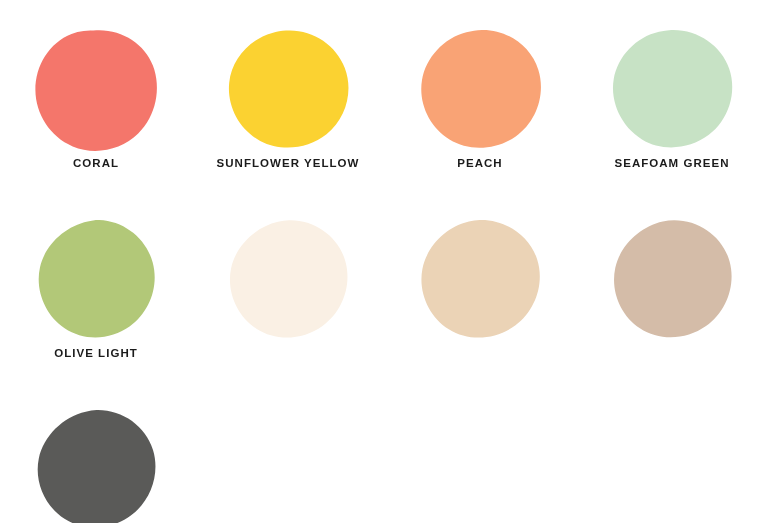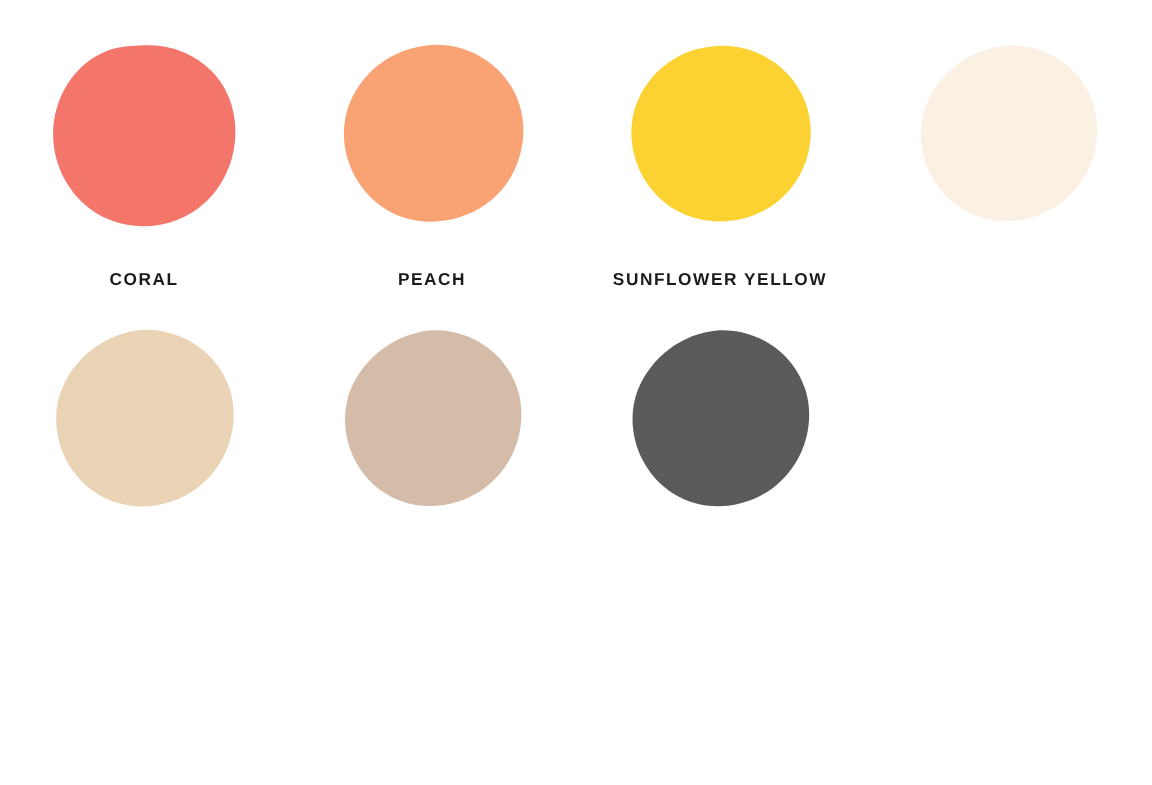--- a/index.html
+++ b/index.html
@@ -52,21 +52,21 @@
   }
 
   .blob-wrap svg {
     display: block;
     width: 126px;
     height: 126px;
     overflow: visible;
   }
 
   .swatch-label {
-    margin-top: 28px;
+    margin-top: 4px;
     font-family: "Liberation Sans", sans-serif;
     font-size: 11.5px;
     font-weight: 700;
     letter-spacing: 0.09em;
     color: #1b1b1b;
     text-align: center;
     text-transform: uppercase;
     white-space: nowrap;
     line-height: 1;
   }
@@ -84,32 +84,48 @@
         <div class="blob-wrap">
           <svg viewBox="0 0 126 126">
             <path d="M63.5,2.2 C88.4,1.0 111.6,15.6 119.9,37.6 C128.6,60.6 123.1,88.0 105.2,105.6 C88.0,122.5 61.3,127.5 39.7,118.4 C17.0,108.9 2.6,86.0 2.4,62.1 C2.2,37.2 16.6,14.5 38.5,5.9 C46.4,2.8 54.9,2.6 63.5,2.2 Z" fill="#F4766B"></path>
           </svg>
         </div>
         <div class="swatch-label">CORAL</div>
       </div>
       <div class="swatch-cell">
         <div class="blob-wrap">
           <svg viewBox="0 0 126 126">
+            <path d="M61.0,2.6 C86.6,0.9 110.8,16.4 119.8,39.9 C128.7,63.1 121.0,90.8 101.5,106.3 C83.0,121.0 55.9,124.0 35.2,112.9 C14.2,101.6 1.8,78.2 4.2,54.8 C6.6,31.3 24.3,11.4 47.2,4.9 C51.7,3.6 56.4,2.9 61.0,2.6 Z" fill="#FBD231"></path>
+          </svg>
+        </div>
+        <div class="swatch-label">SUNFLOWER YELLOW</div>
+      </div>
+      <div class="swatch-cell">
+        <div class="blob-wrap">
+          <svg viewBox="0 0 126 126">
             <path d="M64.8,1.9 C90.3,1.4 113.8,17.8 121.3,41.7 C128.9,65.8 119.6,93.8 98.7,108.4 C79.3,122.0 52.4,123.9 32.5,111.6 C12.3,99.1 1.2,75.0 5.0,52.1 C8.7,29.7 26.9,10.0 49.4,4.3 C54.4,3.0 59.7,2.1 64.8,1.9 Z" fill="#F9A375"></path>
           </svg>
         </div>
         <div class="swatch-label">PEACH</div>
       </div>
       <div class="swatch-cell">
         <div class="blob-wrap">
           <svg viewBox="0 0 126 126">
-            <path d="M61.0,2.6 C86.6,0.9 110.8,16.4 119.8,39.9 C128.7,63.1 121.0,90.8 101.5,106.3 C83.0,121.0 55.9,124.0 35.2,112.9 C14.2,101.6 1.8,78.2 4.2,54.8 C6.6,31.3 24.3,11.4 47.2,4.9 C51.7,3.6 56.4,2.9 61.0,2.6 Z" fill="#FBD231"></path>
+            <path d="M62.3,2.0 C87.9,1.1 112.0,16.9 120.2,40.8 C128.4,64.6 119.6,92.2 99.5,107.1 C80.3,121.4 53.0,123.7 33.0,111.4 C12.5,98.8 0.9,74.3 4.7,51.3 C8.5,28.6 27.0,9.0 50.0,3.8 C54.0,2.9 58.2,2.2 62.3,2.0 Z" fill="#C7E2C5"></path>
           </svg>
         </div>
-        <div class="swatch-label">SUNFLOWER YELLOW</div>
+        <div class="swatch-label">SEAFOAM GREEN</div>
+      </div>
+      <div class="swatch-cell">
+        <div class="blob-wrap">
+          <svg viewBox="0 0 126 126">
+            <path d="M66.3,2.0 C91.3,3.0 113.3,20.6 119.7,44.5 C126.1,68.1 116.6,94.0 96.9,108.2 C77.6,122.2 51.0,123.3 31.6,110.2 C12.0,97.0 1.9,71.9 7.0,49.3 C12.0,27.0 31.9,8.3 54.7,3.5 C58.5,2.6 62.4,1.9 66.3,2.0 Z" fill="#B2C878"></path>
+          </svg>
+        </div>
+        <div class="swatch-label">OLIVE LIGHT</div>
       </div>
       <div class="swatch-cell">
         <div class="blob-wrap">
           <svg viewBox="0 0 126 126">
             <path d="M64.1,2.3 C89.6,1.6 113.1,18.5 120.2,42.7 C127.2,66.6 117.6,93.5 97.5,107.9 C77.9,122.0 51.1,123.6 31.4,110.7 C11.6,97.8 1.3,72.9 6.1,50.2 C10.8,27.9 30.3,8.9 53.0,3.8 C56.6,2.9 60.4,2.4 64.1,2.3 Z" fill="#FAF0E4"></path>
           </svg>
         </div>
         <div class="swatch-label is-hidden"></div>
       </div>
       <div class="swatch-cell">

